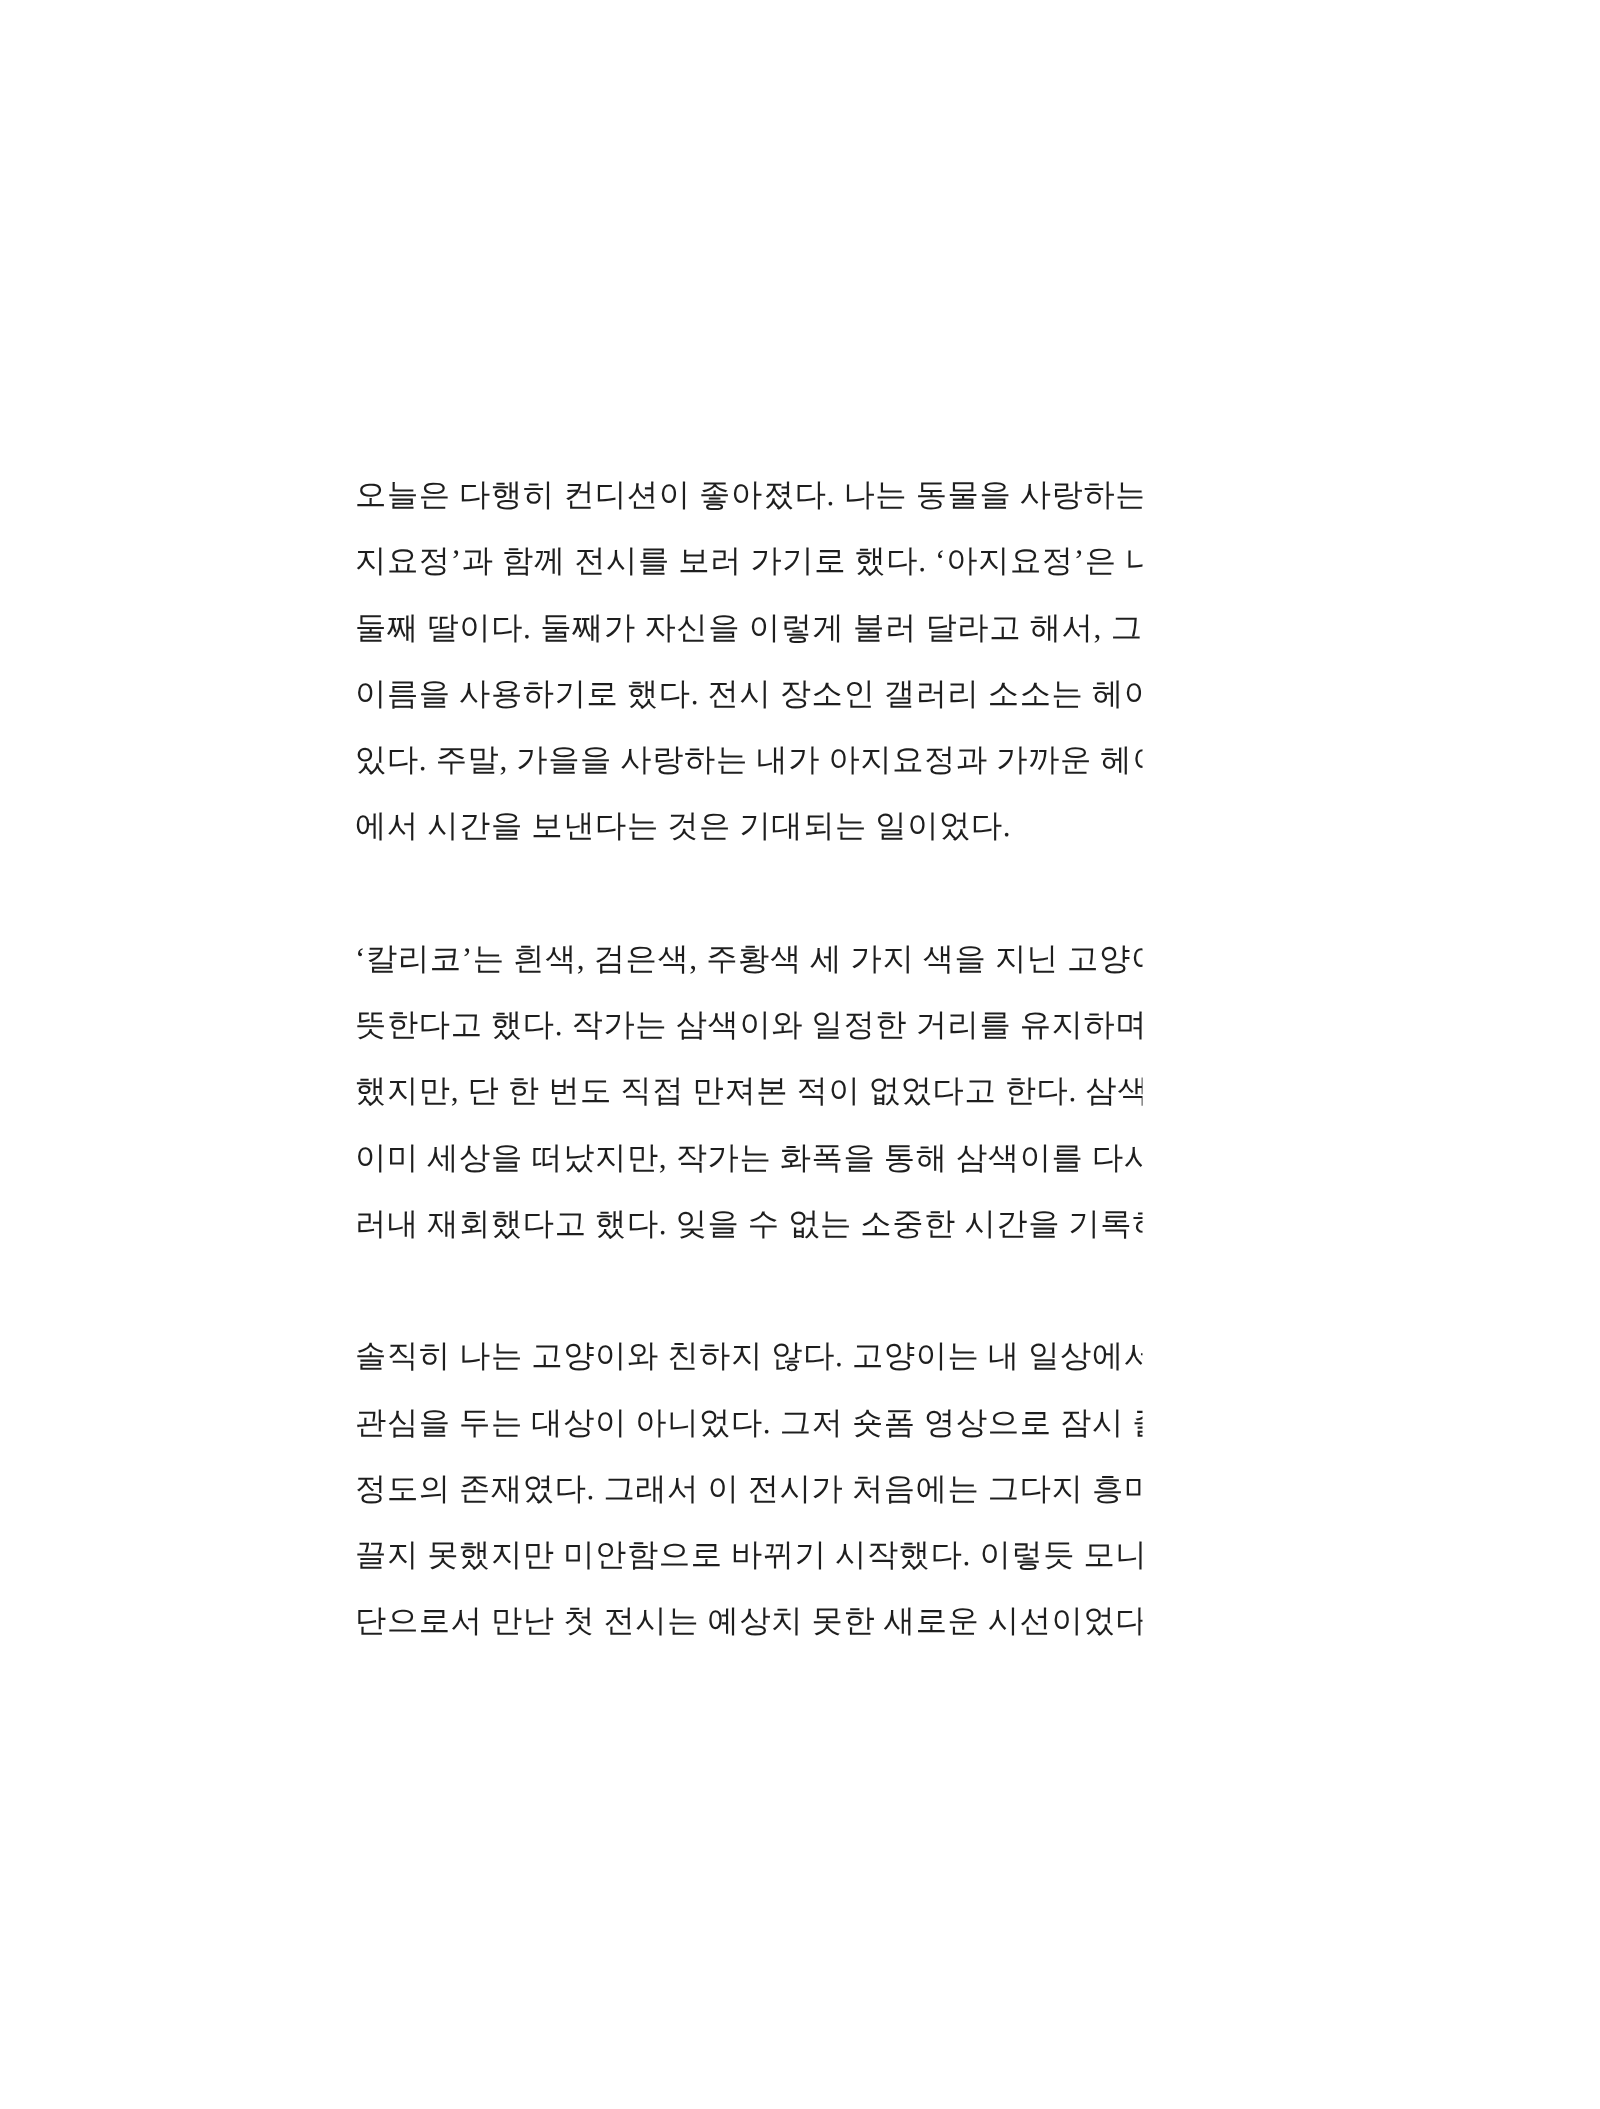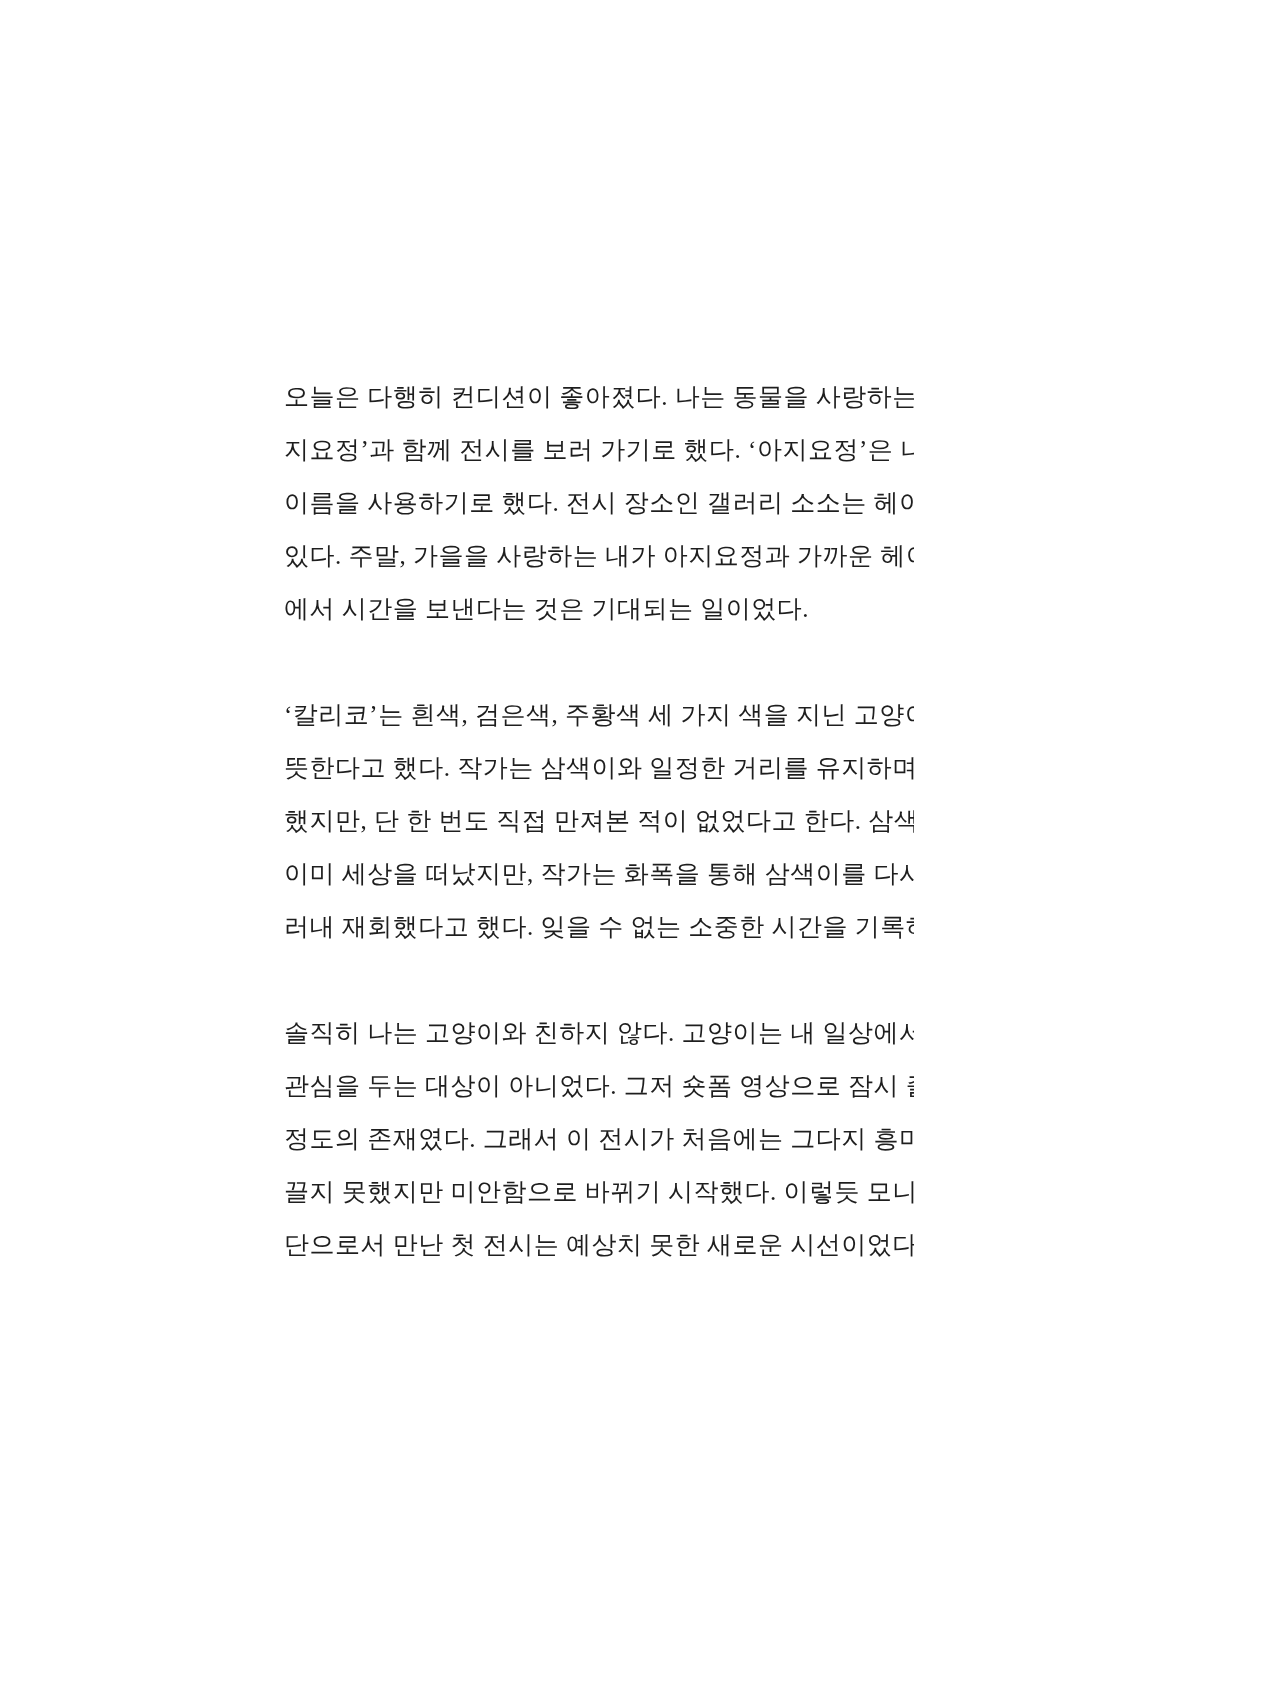--- a/index.html
+++ b/index.html
@@ -52,20 +52,21 @@
 </style>
 </head>
 <body>
 
 <div class="page">
   <div class="text-block">
 
     <div class="paragraph">
       <div class="text-line">오늘은 다행히 컨디션이 좋아졌다. 나는 동물을 사랑하는 ‘아</div>
       <div class="text-line">지요정’과 함께 전시를 보러 가기로 했다. ‘아지요정’은 나의</div>
+      <div class="text-line">둘째 딸이다. 둘째가 자신을 이렇게 불러 달라고 해서, 그</div>
       <div class="text-line">이름을 사용하기로 했다. 전시 장소인 갤러리 소소는 헤이리에</div>
       <div class="text-line">있다. 주말, 가을을 사랑하는 내가 아지요정과 가까운 헤이리</div>
       <div class="text-line last">에서 시간을 보낸다는 것은 기대되는 일이었다.</div>
     </div>
 
     <div class="paragraph">
       <div class="text-line">‘칼리코’는 흰색, 검은색, 주황색 세 가지 색을 지닌 고양이를</div>
       <div class="text-line">뜻한다고 했다. 작가는 삼색이와 일정한 거리를 유지하며 함께</div>
       <div class="text-line">했지만, 단 한 번도 직접 만져본 적이 없었다고 한다. 삼색이는</div>
       <div class="text-line">이미 세상을 떠났지만, 작가는 화폭을 통해 삼색이를 다시 불</div>

